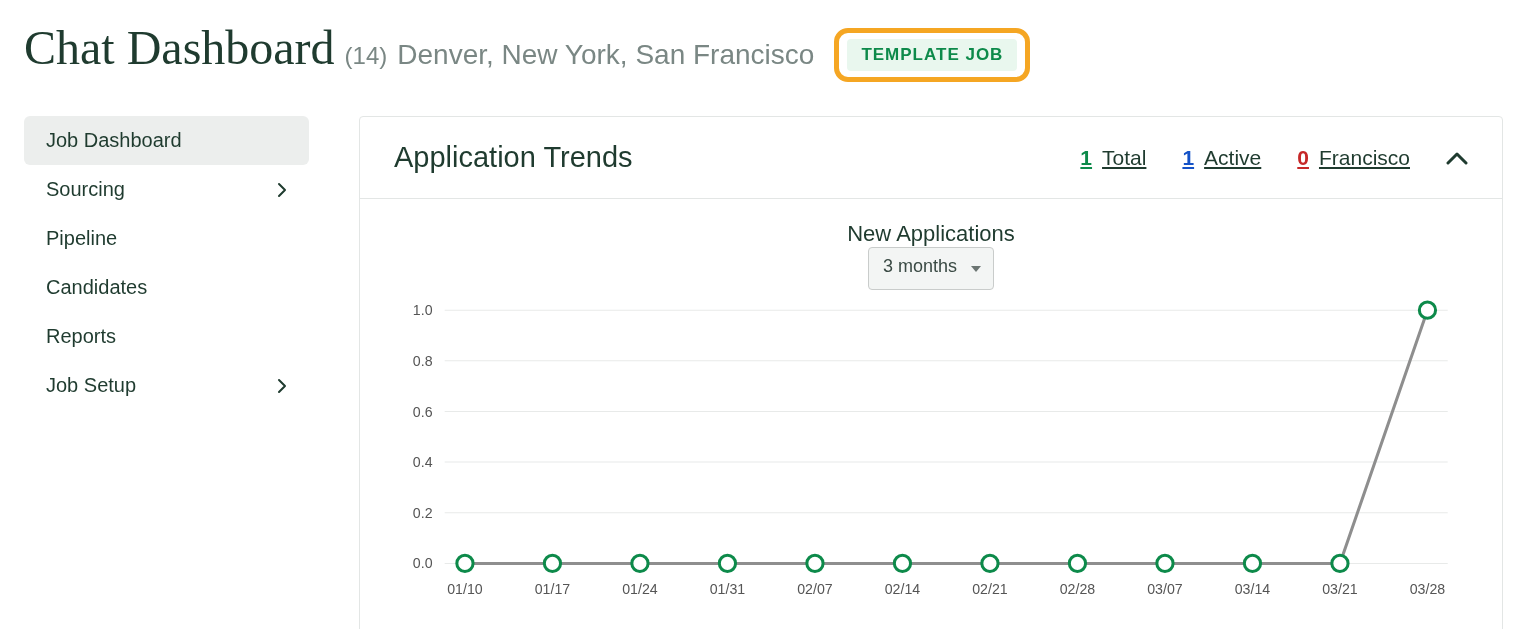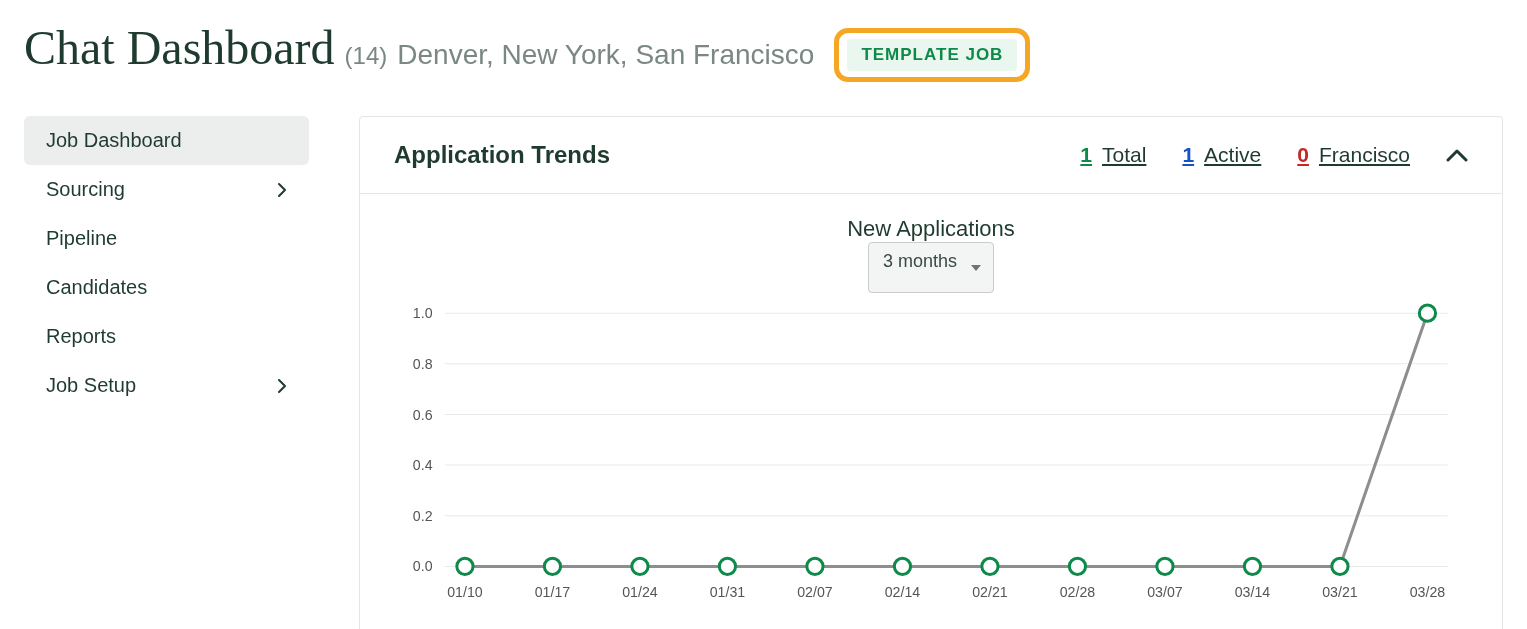--- a/index.html
+++ b/index.html
@@ -83,22 +83,22 @@
     background: #fff;
   }
   .panel-header {
     display: flex;
     align-items: center;
     justify-content: space-between;
     padding: 24px 34px;
     border-bottom: 1px solid #e3e6e5;
   }
   .panel-title {
-    font-size: 24px;
-    font-weight: 700;
+    font-size: 29px;
+    font-weight: 400;
     color: #1f3b2f;
   }
   .metrics {
     display: flex;
     align-items: center;
     gap: 36px;
   }
   .metric {
     display: flex;
     align-items: baseline;
@@ -129,21 +129,21 @@
     flex-direction: column;
   }
   .chart-title {
     font-size: 22px;
     color: #1f3b2f;
   }
   .range-select {
     border: 1px solid #c9cccb;
     background: #f3f5f4;
     border-radius: 4px;
-    padding: 8px 36px 20px 14px;
+    padding: 8px 36px 12px 14px;
     font-size: 18px;
     color: #3a4a44;
     position: relative;
     cursor: pointer;
   }
   .range-select::after {
     content: "";
     position: absolute;
     right: 12px;
     top: 50%;

